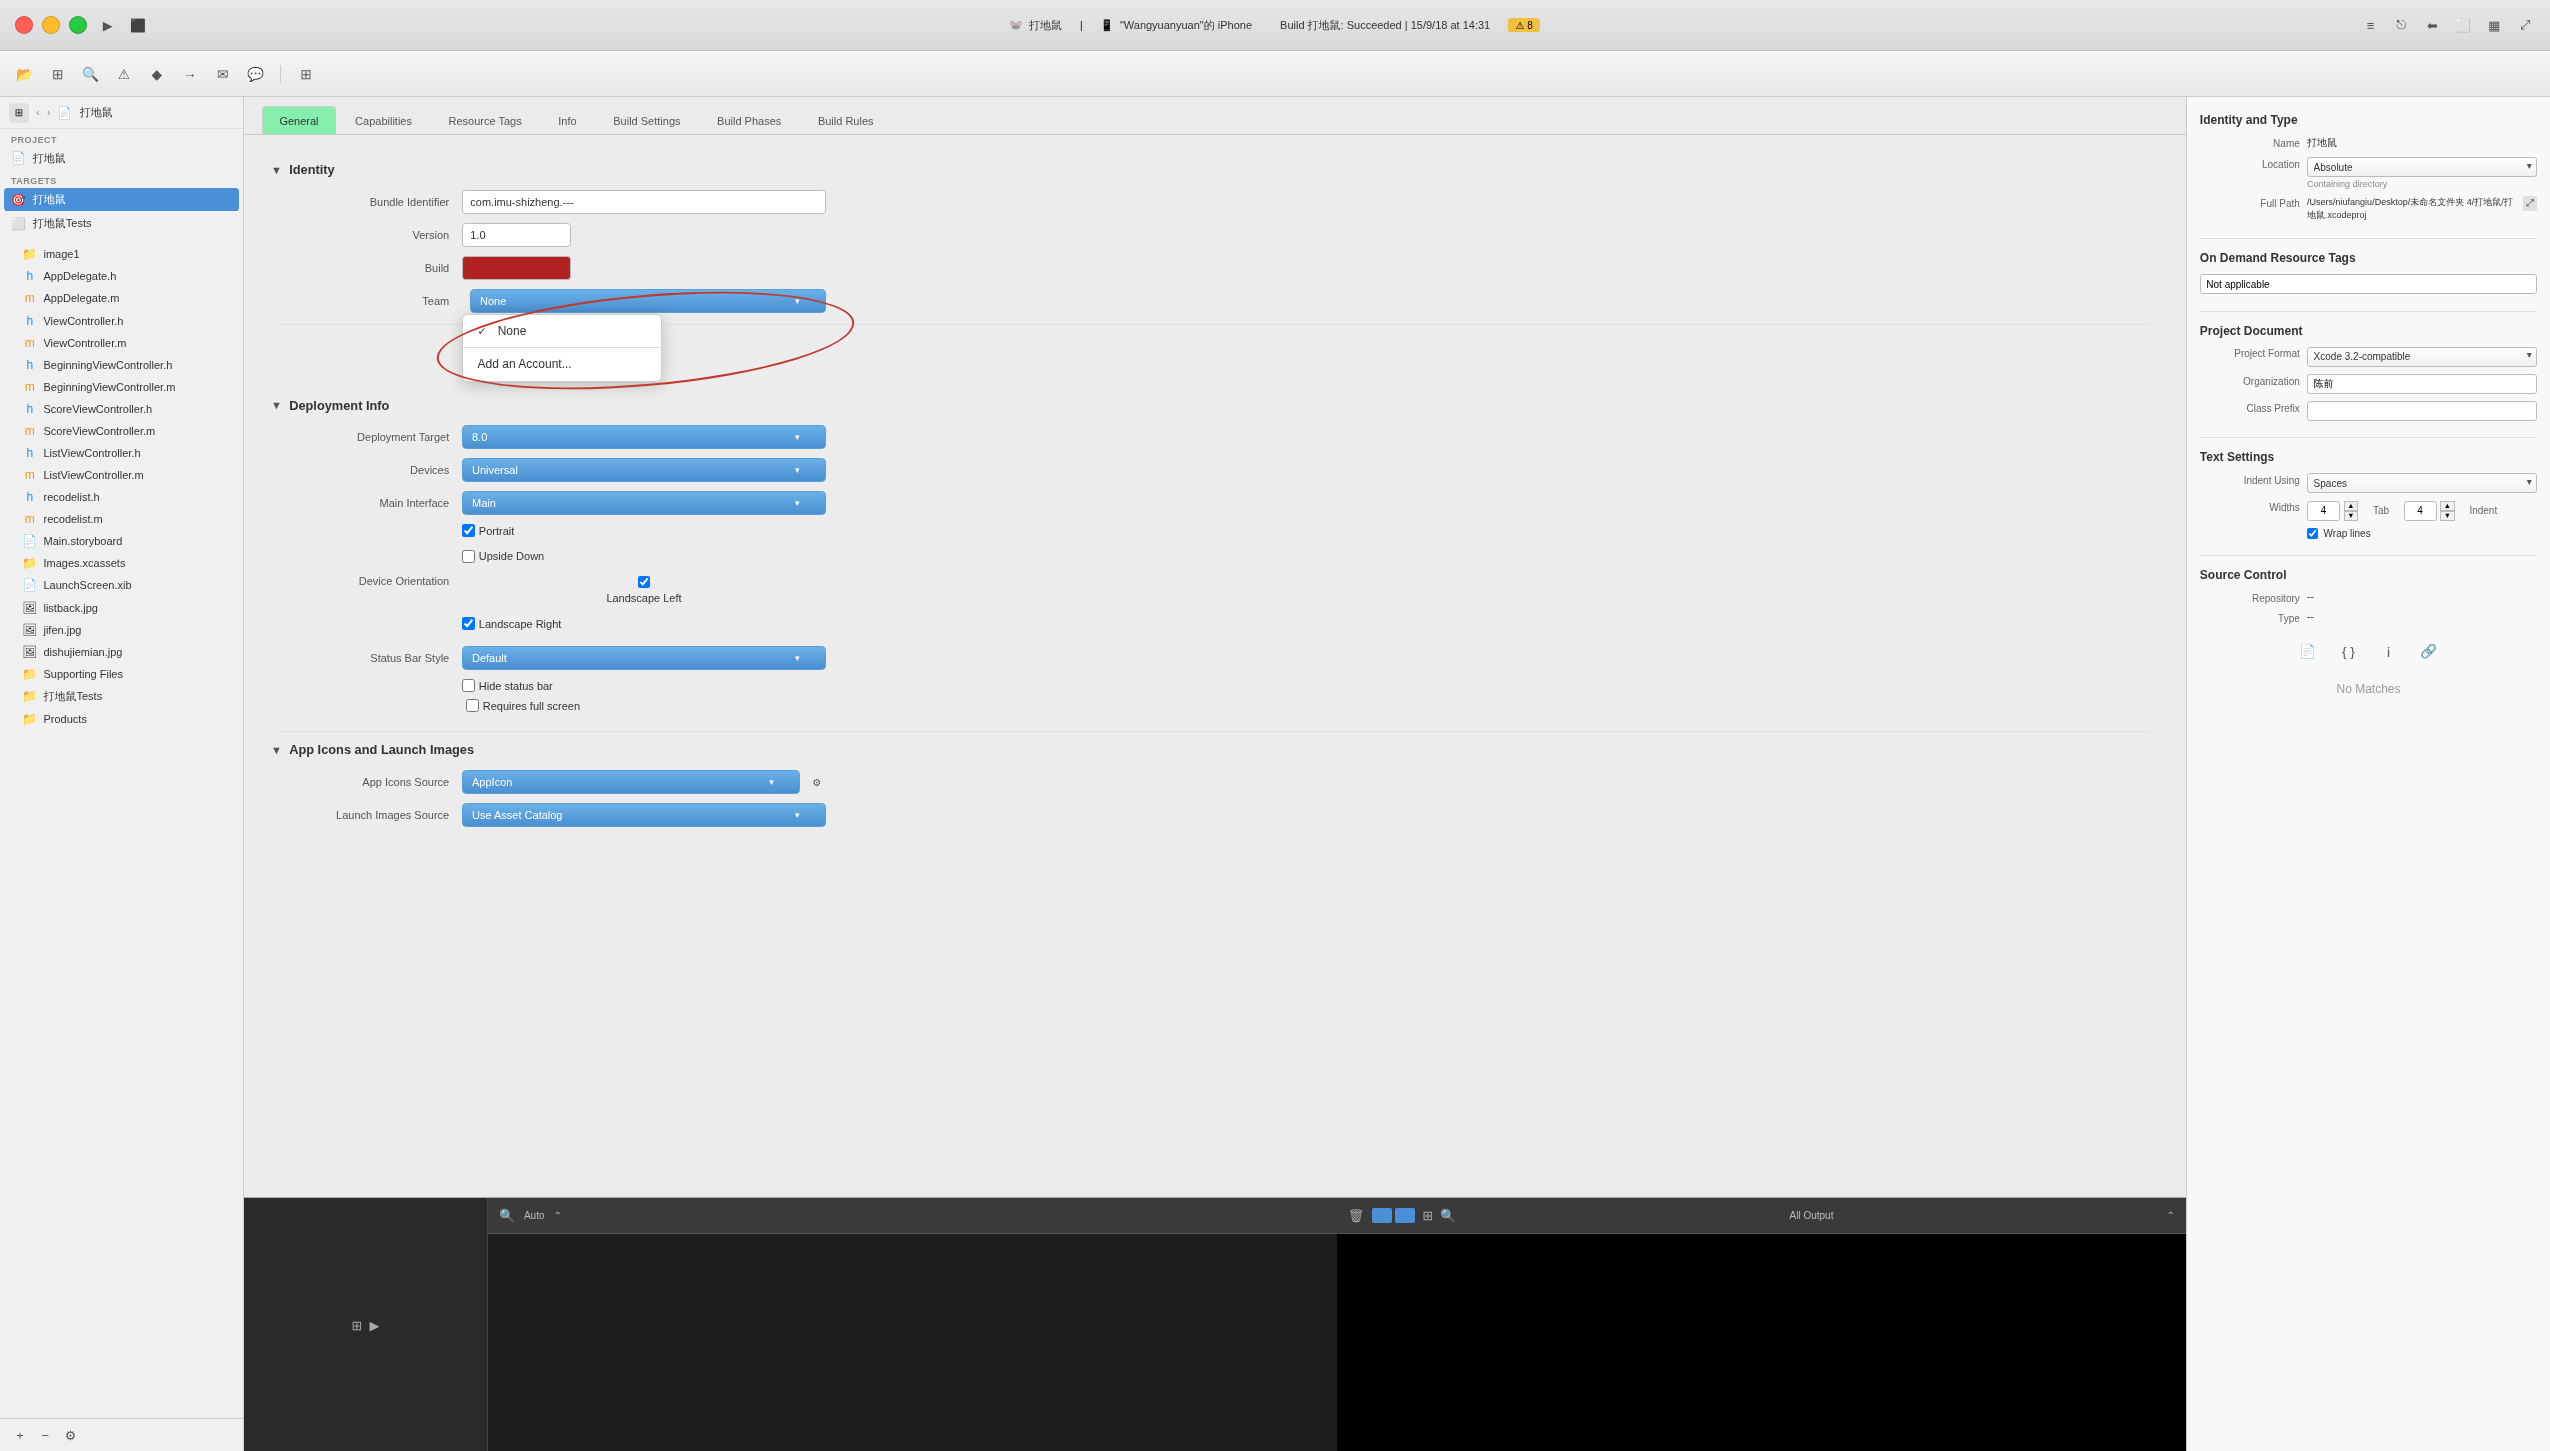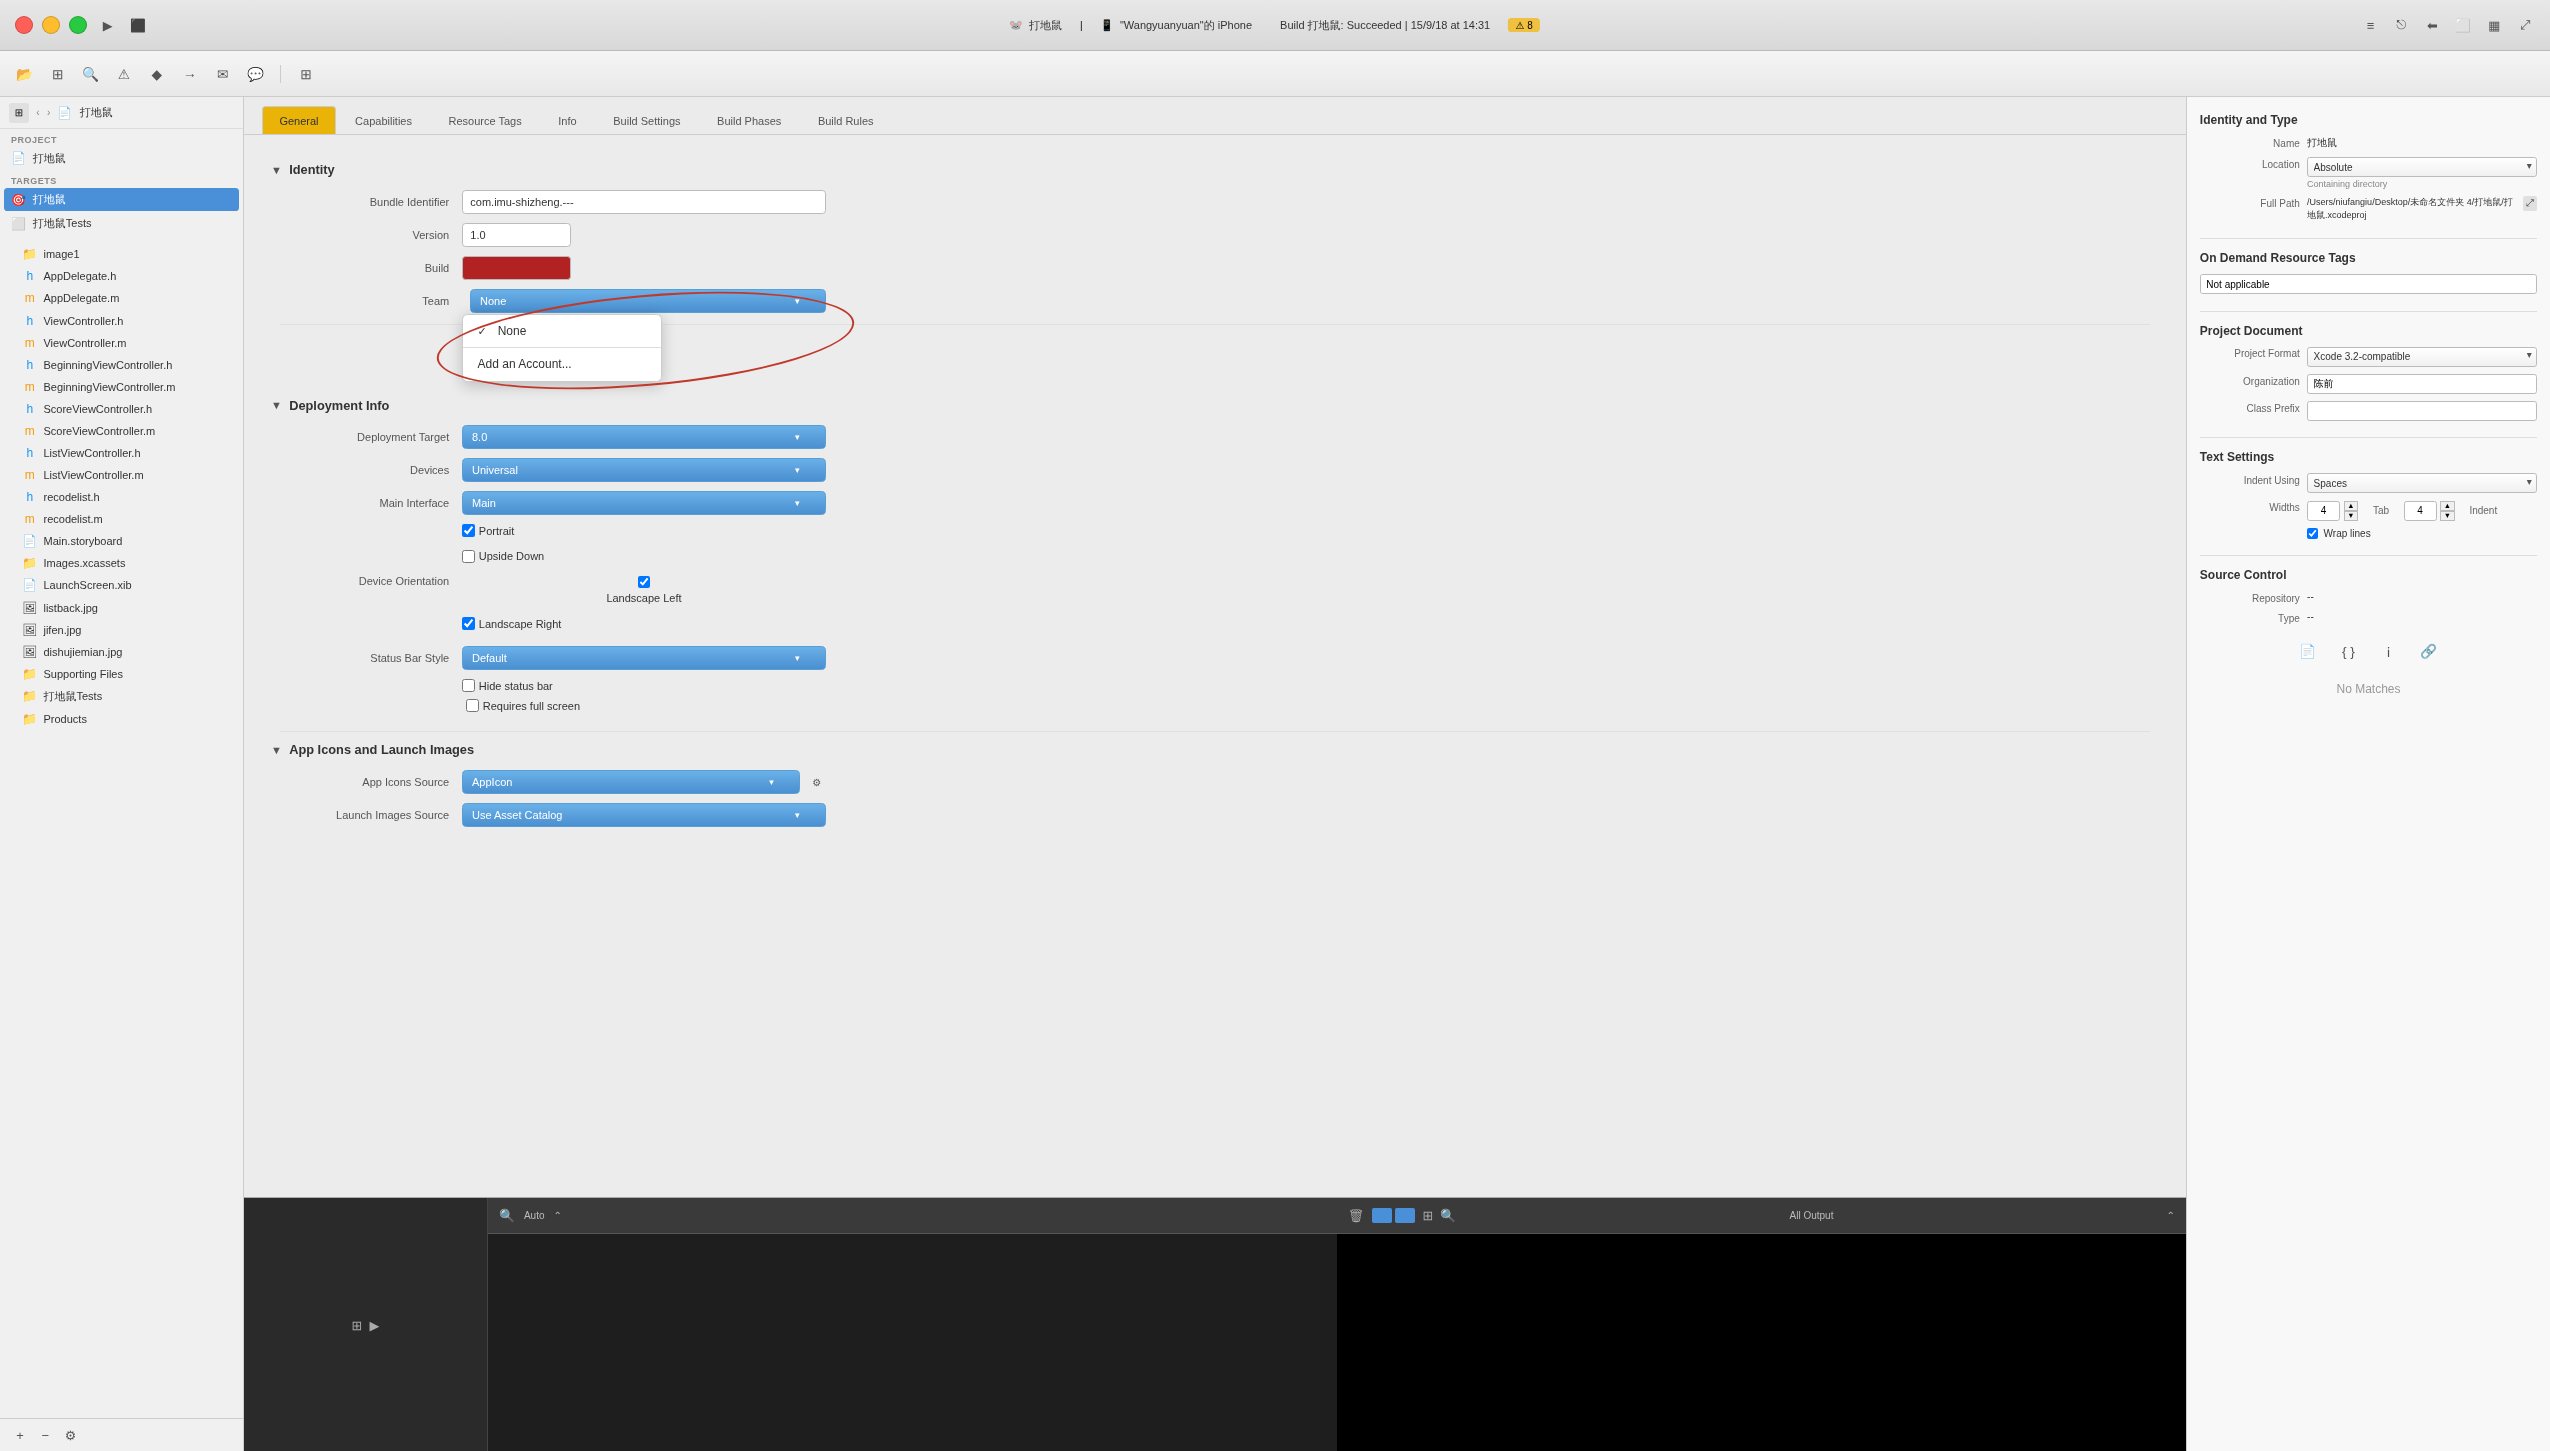--- a/index.html
+++ b/index.html
@@ -87,21 +87,21 @@
       padding: 7.3px 16.4px;
       font-size: 11px;
       color: #555;
       cursor: pointer;
       border: 0.9px solid transparent;
       border-bottom: none;
       border-radius: 3.6px 3.6px 0 0;
       background: transparent;
     }
     .tab.active {
-      background: #eab308;
+      background: #86efac;
       border-color: #ccc;
       color: #333;
       font-weight: 500;
     }
 
     
     .main-content { flex: 1; overflow-y: auto; padding: 18px 27px; position: relative; }
 
     
     .section-header {

